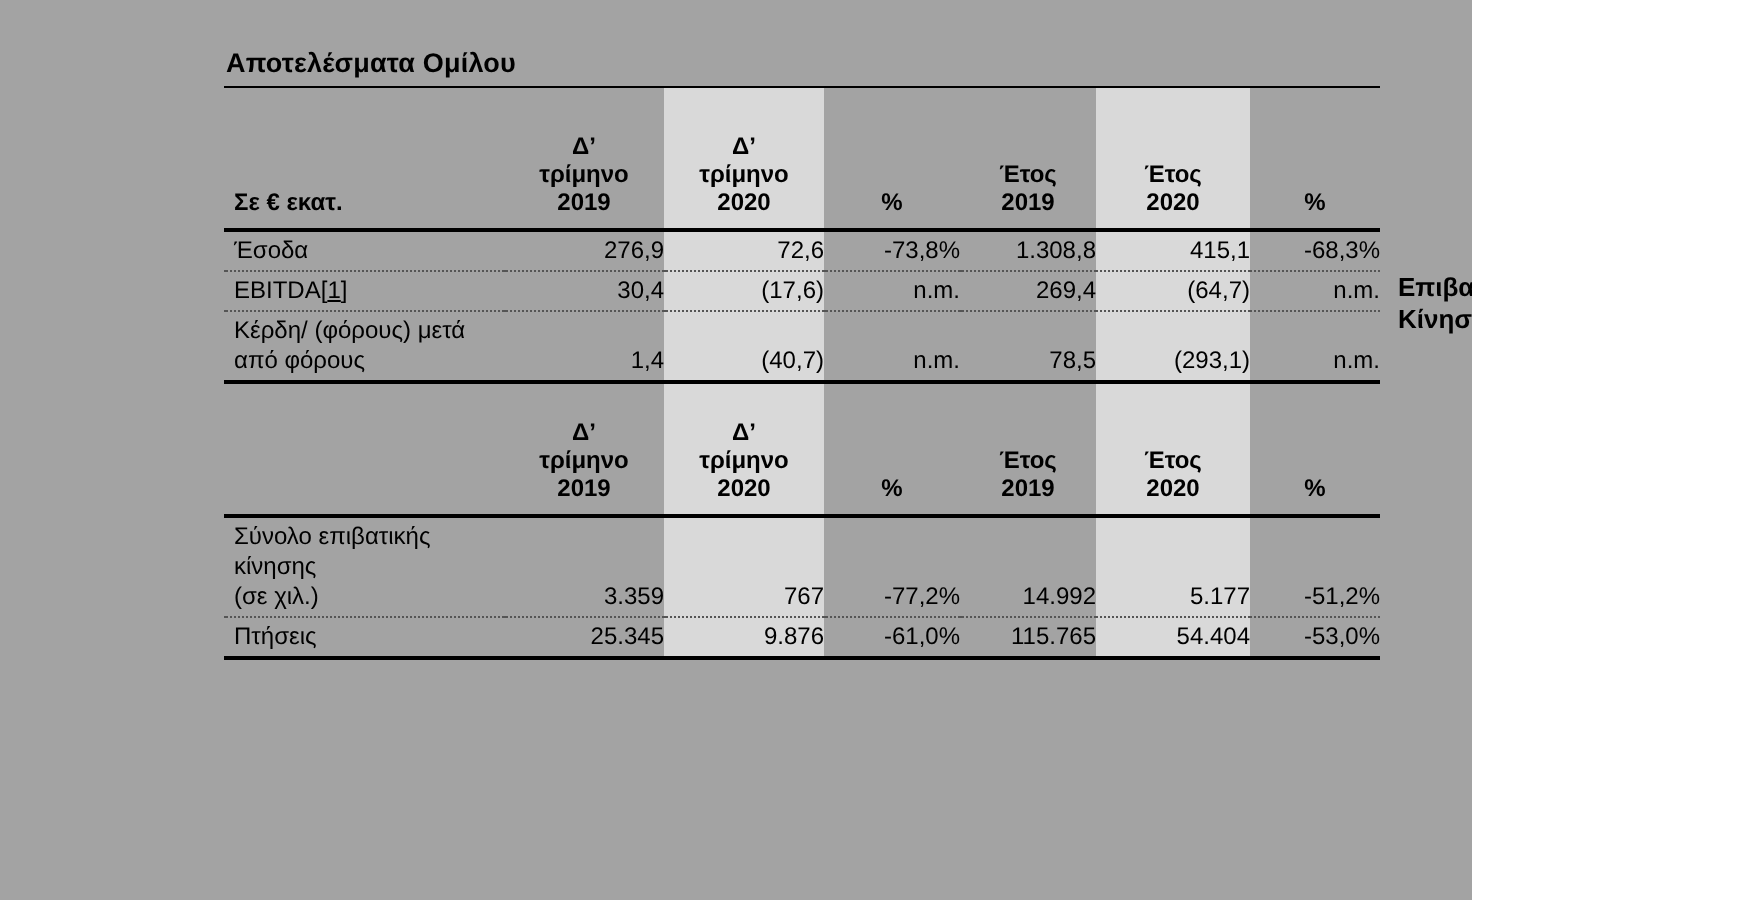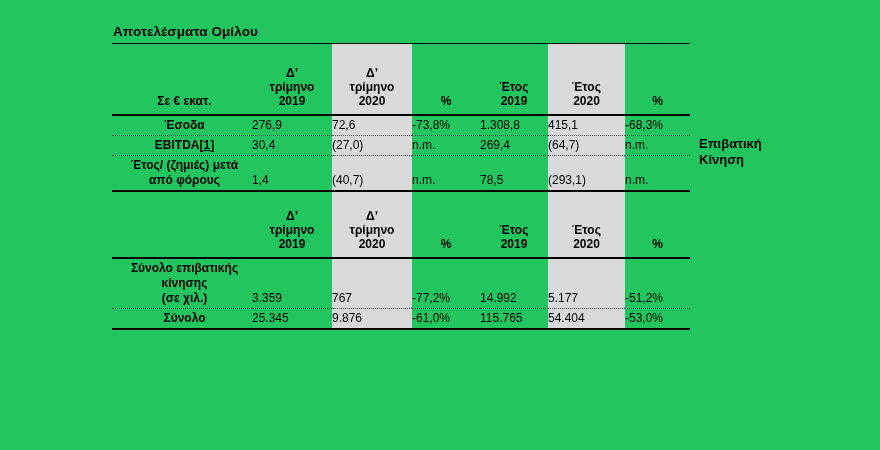--- a/index.html
+++ b/index.html
@@ -3,21 +3,21 @@
 <meta charset="utf-8">
 <style>
   * { box-sizing: border-box; }
   html, body { margin: 0; padding: 0; }
   body {
     width: 880px; height: 450px;
     background: #ffffff;
     font-family: "Liberation Sans", sans-serif;
     color: #000;
   }
-  .canvas { position: relative; width: 880px; height: 450px; overflow: hidden; background: #22c55e; }
+  .canvas { position: relative; width: 736px; height: 450px; overflow: hidden; background: #a3a3a3; }
   .doc { position: absolute; left: 112px; top: 24px; width: 578px; }
   .title {
     font-size: 13.5px; font-weight: bold;
     padding: 0 0 4px 1px;
     border-bottom: 1.5px solid #000;
     letter-spacing: 0.1px;
   }
   table.tbl {
     border-collapse: collapse;
     table-layout: fixed;
@@ -29,32 +29,31 @@
     font-weight: bold;
     vertical-align: bottom;
     text-align: center;
     white-space: pre-line;
     line-height: 14px;
     padding: 0 0 6px 0;
     border-bottom: 2px solid #000;
   }
   .t1 th { height: 71px; }
   .t2 th { height: 66px; }
-  .tbl th.lbl { text-align: center; padding-left: 5px; }
+  .tbl th.lbl { text-align: left; padding-left: 5px; }
   .tbl td {
     vertical-align: bottom;
-    text-align: left;
+    text-align: right;
     line-height: 15px;
     padding: 2px 0;
   }
   .tbl td.lbl {
-    text-align: center;
+    text-align: left;
     padding-left: 5px;
     white-space: pre-line;
-    font-weight: bold;
   }
   tr.sep td { border-bottom: 1px dotted #555; }
   .hl { background: var(--hl, #d9d9d9); }
   .fn-ref { text-decoration: underline; }
   .side-label {
     position: absolute; left: 699px; top: 136px;
     font-size: 13px; font-weight: bold;
     line-height: 16px;
     white-space: pre-line;
   }
@@ -100,28 +99,28 @@
           <td>276,9</td>
           <td class="hl">72,6</td>
           <td>-73,8%</td>
           <td>1.308,8</td>
           <td class="hl">415,1</td>
           <td>-68,3%</td>
         </tr>
         <tr class="sep">
           <td class="lbl"><span>EBITDA[</span><span class="fn-ref">1</span><span>]</span></td>
           <td>30,4</td>
-          <td class="hl">(27,0)</td>
+          <td class="hl">(17,6)</td>
           <td>n.m.</td>
           <td>269,4</td>
           <td class="hl">(64,7)</td>
           <td>n.m.</td>
         </tr>
         <tr>
-          <td class="lbl">Έτος/ (ζημιές) μετά
+          <td class="lbl">Κέρδη/ (φόρους) μετά
 από φόρους</td>
           <td>1,4</td>
           <td class="hl">(40,7)</td>
           <td>n.m.</td>
           <td>78,5</td>
           <td class="hl">(293,1)</td>
           <td>n.m.</td>
         </tr>
       </tbody>
     </table>
@@ -159,21 +158,21 @@
 κίνησης
 (σε χιλ.)</td>
           <td>3.359</td>
           <td class="hl">767</td>
           <td>-77,2%</td>
           <td>14.992</td>
           <td class="hl">5.177</td>
           <td>-51,2%</td>
         </tr>
         <tr class="sep">
-          <td class="lbl">Σύνολο</td>
+          <td class="lbl">Πτήσεις</td>
           <td>25.345</td>
           <td class="hl">9.876</td>
           <td>-61,0%</td>
           <td>115.765</td>
           <td class="hl">54.404</td>
           <td>-53,0%</td>
         </tr>
       </tbody>
     </table>
   </div>

